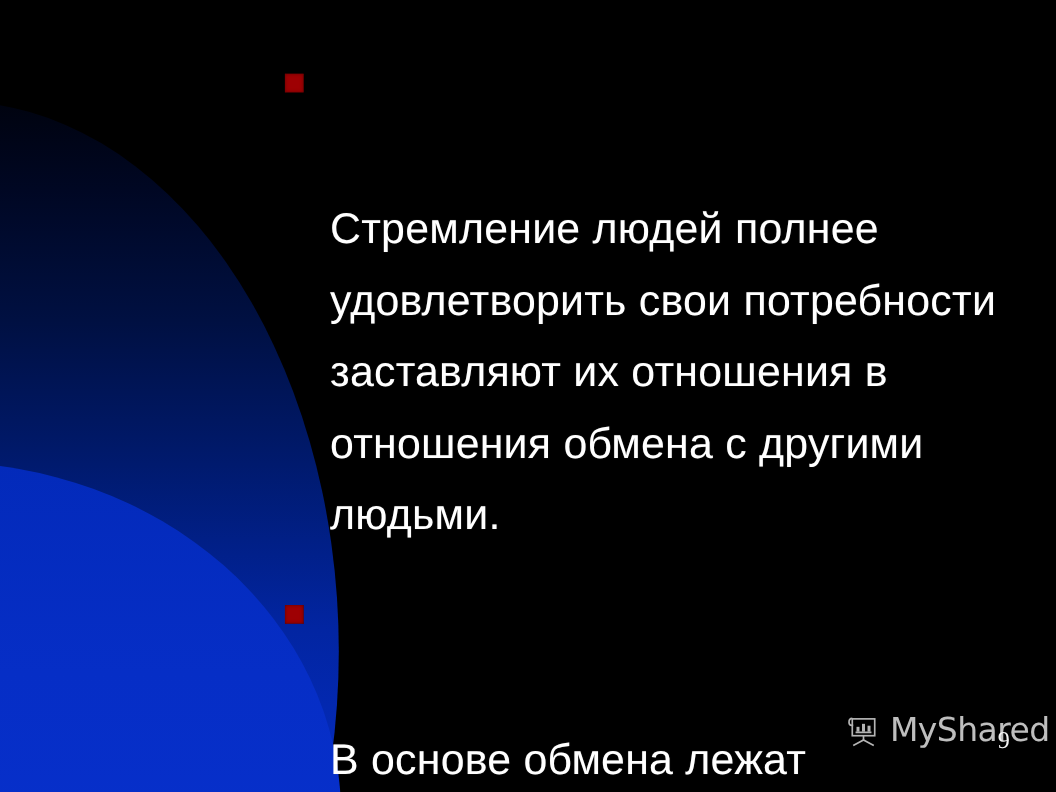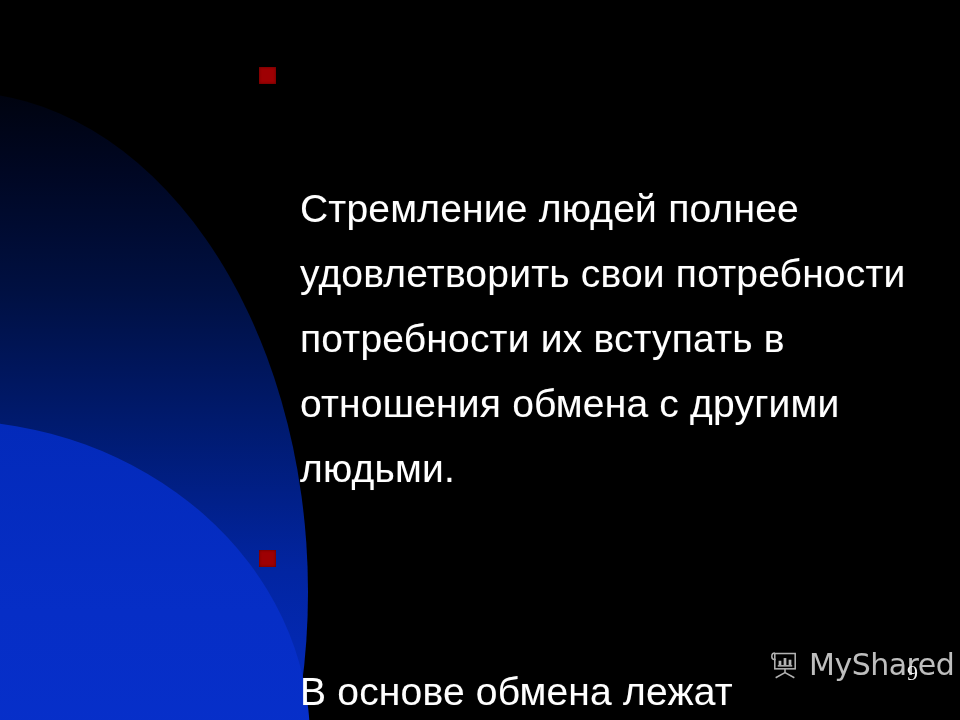--- a/index.html
+++ b/index.html
@@ -119,21 +119,21 @@
 
 <div id="slide">
 
   <div class="blue-ellipse"></div>
   <div class="blue-ellipse-2"></div>
 
   <div class="content">
 
     <div class="bullet-block">
       <span class="bullet-marker"></span>
-      <span>Стремление людей полнее удовлетворить свои потребности потребности их вступать в отношения обмена с другими людьми.</span>
+      <span>Стремление людей полнее удовлетворить свои потребности заставляют их отношения в отношения обмена с другими людьми.</span>
     </div>
 
     <div class="bullet-block">
       <span class="bullet-marker"></span>
       <span>В основе обмена лежат специализация и разделение труда.</span>
     </div>
 
   </div>
 
   <div class="watermark">

